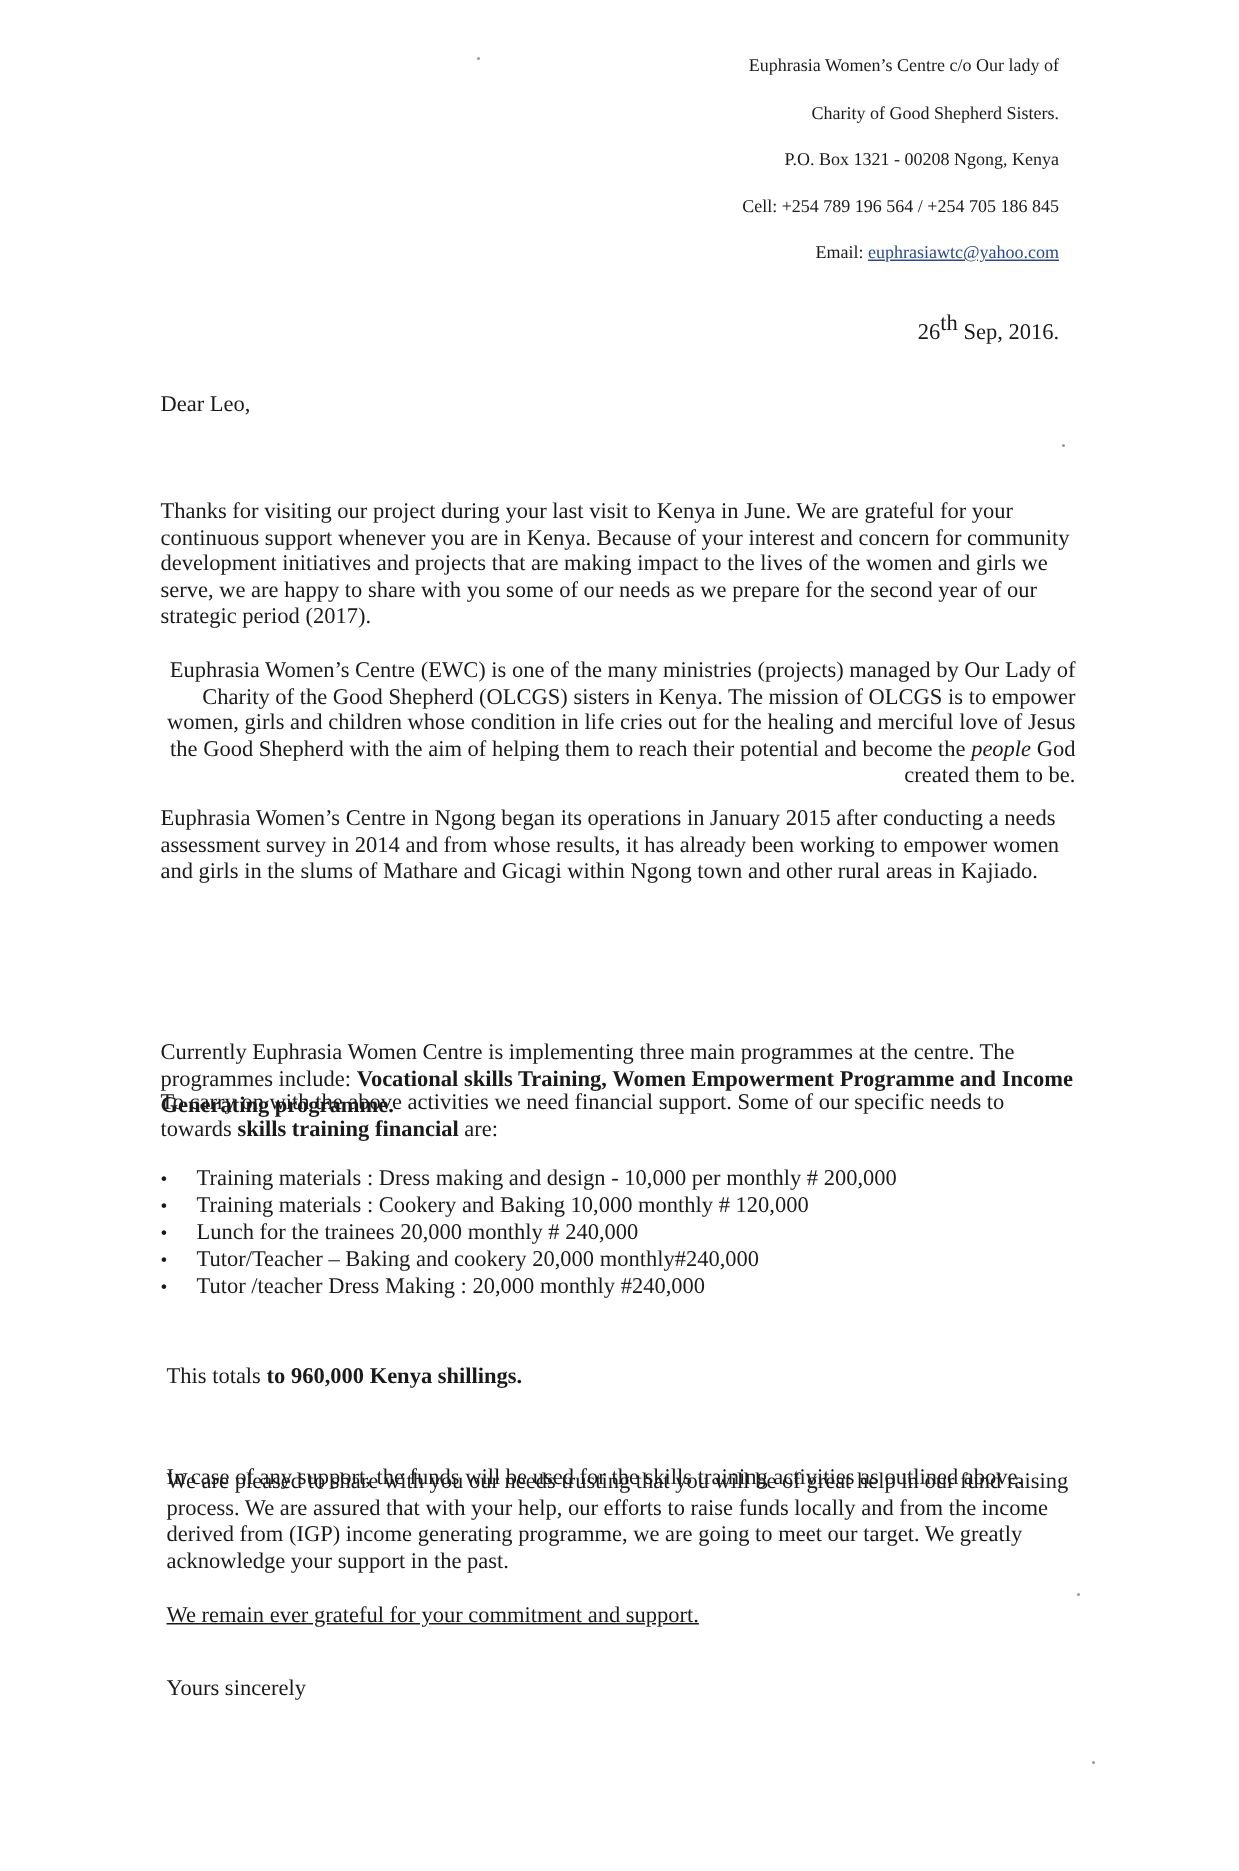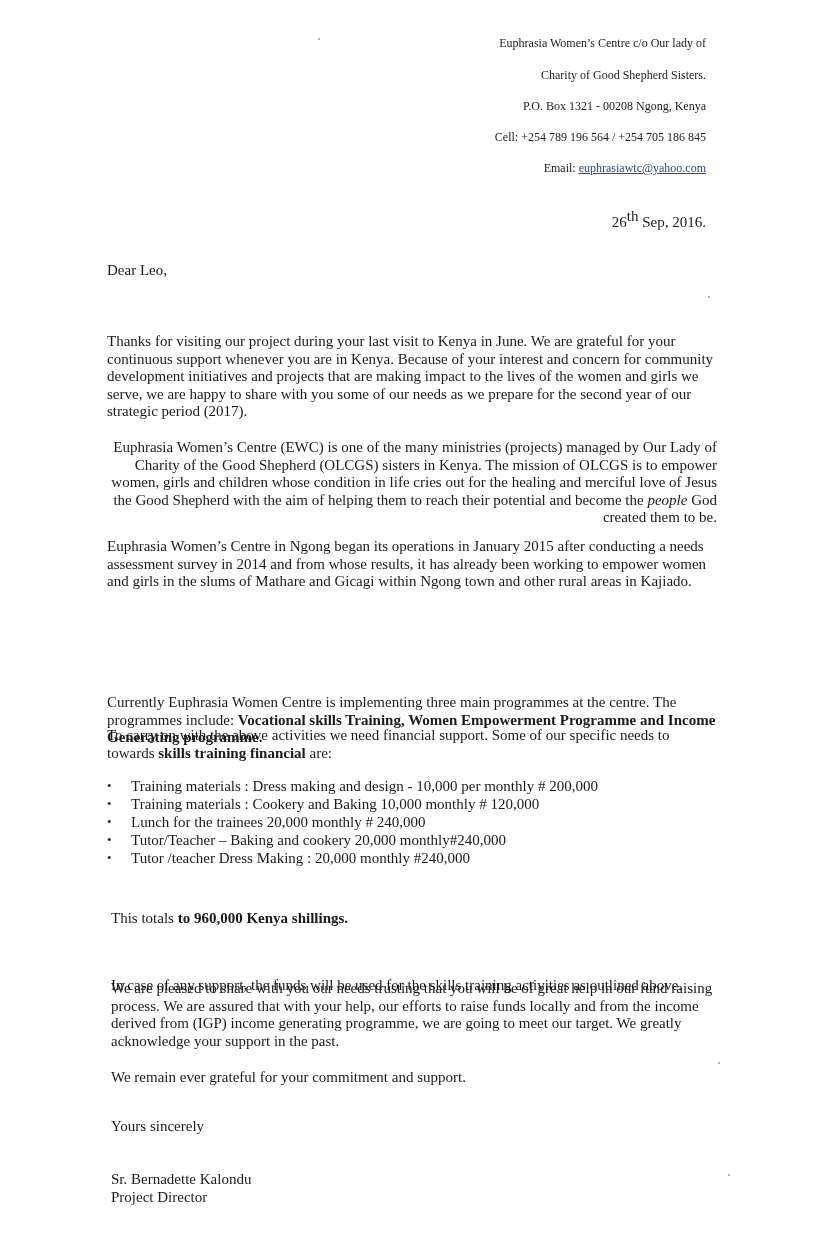--- a/index.html
+++ b/index.html
@@ -79,21 +79,21 @@
     }
     .needs-list li .bullet {
       position: absolute;
       left: 0;
       top: 0;
       font-size: 13px;
     }
     .total { top: 910px; left: 111px; }
     .para6 { top: 945px; left: 111px; margin-top: 32px; }
     .para7 { top: 980px; left: 111px; }
-    .para8 { top: 1069px; left: 111px; }
+    .para8 { top: 1069px; left: 111px; text-decoration: underline; }
     .closing { top: 1118px; left: 111px; }
     .signer { top: 1171px; left: 111px; }
     .b { font-weight: bold; }
     .speck {
       position: absolute;
       width: 2px; height: 2px;
       background: #999;
       border-radius: 50%;
     }
   </style>
@@ -143,22 +143,18 @@
 
   <div class="block total">
     <span>This totals </span><span class="b">to 960,000 Kenya shillings.</span>
   </div>
 
   <div class="block para6">In case of any support, the funds will be used for the skills training activities as outlined above.</div>
   <div class="block para7">We are pleased to share with you our needs trusting that you will be of great help in our fund raising process. We are assured that with your help, our efforts to raise funds locally and from the income derived from (IGP) income generating programme, we are going to meet our target. We greatly acknowledge your support in the past.</div>
   <div class="block para8">We remain ever grateful for your commitment and support.</div>
 
   <div class="block closing">Yours sincerely</div>
-  <div class="block signer">
-    <div>Sr. Bernadette Kalondu</div>
-    <div>Project Director</div>
-  </div>
 
   <div class="speck" style="left:318px; top:38px;"></div>
   <div class="speck" style="left:708px; top:296px;"></div>
   <div class="speck" style="left:718px; top:1062px;"></div>
   <div class="speck" style="left:728px; top:1174px;"></div>
 </div>
 
 </body></html>

